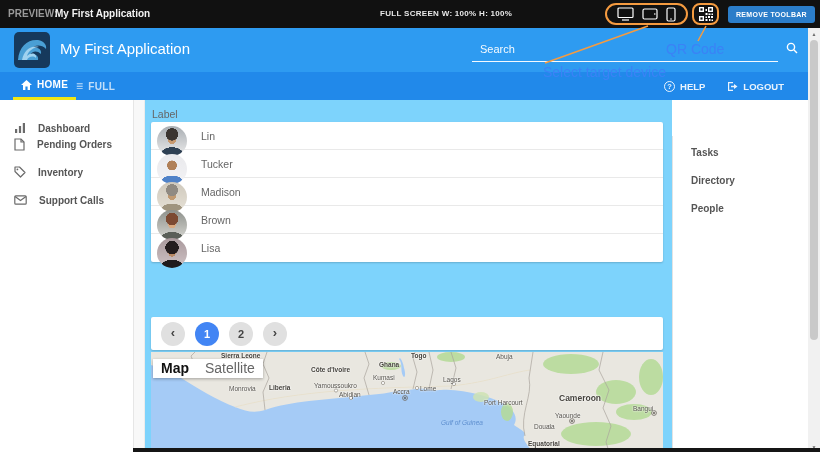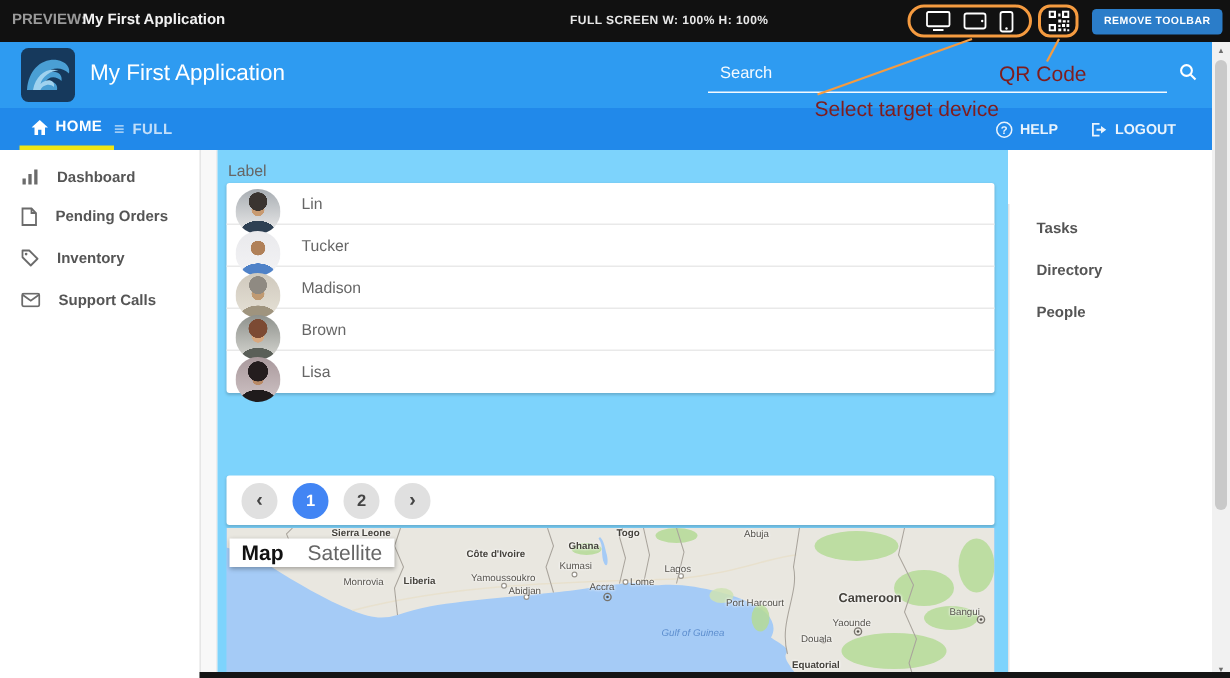--- a/index.html
+++ b/index.html
@@ -73,21 +73,21 @@
 
   
   .scrollbar{position:absolute;left:808px;top:28px;width:12px;height:424px;background:#f1f1f1;}
   .sb-arrow{position:absolute;left:0;width:12px;text-align:center;font-size:5px;color:#6e6e6e;}
   .sb-thumb{position:absolute;left:2px;top:12px;width:8px;height:300px;background:#c9c9c9;border-radius:4px;}
 
   .bottom-edge{position:absolute;left:133px;top:448px;width:687px;height:4px;background:#151515;}
 
   
   .annot-layer{position:absolute;left:0;top:0;width:820px;height:452px;pointer-events:none;z-index:40;}
-  .annot-text{position:absolute;color:#7f1d1d;pointer-events:none;z-index:41;}
+  .annot-text{position:absolute;color:#3b82f6;pointer-events:none;z-index:41;}
   .annot-select{left:543px;top:64px;font-size:14px;}
   .annot-qr{left:666px;top:41px;font-size:14px;}
 
   .icon-svg{display:block;}
 </style>
 </head>
 <body>
 
 <div id="screen">
 
@@ -190,21 +190,21 @@
               <path d="M1 1 L6 1 L6 2.2 L2.2 2.2 L2.2 8.8 L6 8.8 L6 10 L1 10 Z" fill="#fff" opacity=".9"></path>
               <path d="M7 3 L10.5 5.5 L7 8 L7 6.2 L4 6.2 L4 4.8 L7 4.8 Z" fill="#fff" opacity=".9"></path>
             </svg>
         </span>
         <span>LOGOUT</span>
       </span>
     </div>
   </div>
 
   <div class="left-sidebar">
-    <div class="side-item" style="top:4px;">
+    <div class="side-item" style="top:14px;">
       <span>
         <svg class="icon-svg" width="12" height="12" viewBox="0 0 12 12">
             <rect x="1" y="7" width="2.2" height="4" fill="#6b6b6b"></rect>
             <rect x="4.9" y="4" width="2.2" height="7" fill="#6b6b6b"></rect>
             <rect x="8.8" y="1" width="2.2" height="10" fill="#6b6b6b"></rect>
           </svg>
       </span>
       <span>Dashboard</span>
     </div>
     <div class="side-item" style="top:30px;">

